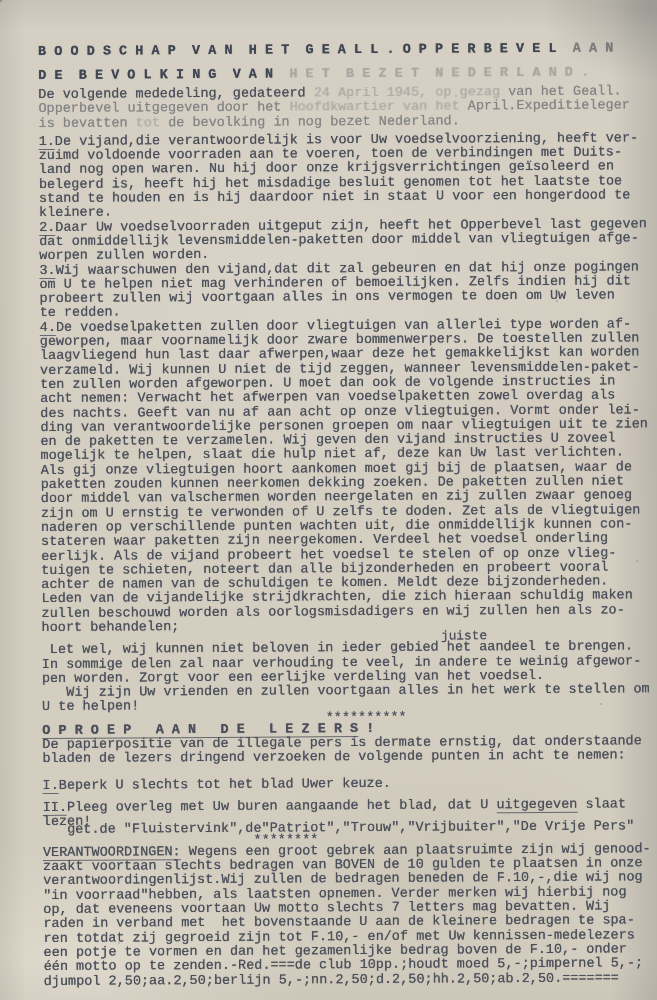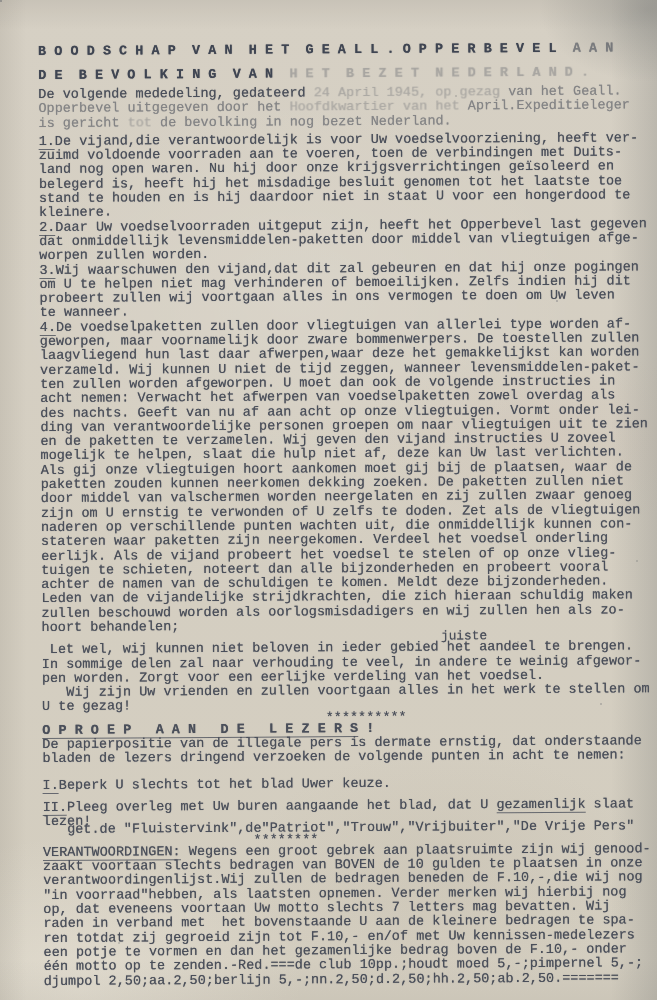--- a/index.html
+++ b/index.html
@@ -42,35 +42,35 @@
 </head>
 <body>
 
 <div class="page">
   <div class="specks"></div>
   <div class="text">
       <div class="ln title"><span>B O O D S C H A P  V A N  H E T  G E A L L . O P P E R B E V E L  </span><span class="f2">A A N</span></div>
       <div class="ln title"><span>D E  B E V O L K I N G  V A N  </span><span class="f">H E T  B E Z E T  N E D E R L A N D .</span></div>
       <div class="ln"><span>De volgende mededeling, gedateerd </span><span class="f">24 April 1945, op gezag </span><span class="f2">van het Geall.</span></div>
       <div class="ln"><span class="f2">Opperbevel uitgegeven door het </span><span class="f">Hoofdkwartier van het </span><span class="f2">April.Expeditieleger</span></div>
-      <div class="ln"><span class="f2">is gericht </span><span class="f">tot </span><span class="f2">de bevolking in nog bezet Nederland.</span></div>
+      <div class="ln"><span class="f2">is bevatten </span><span class="f">tot </span><span class="f2">de bevolking in nog bezet Nederland.</span></div>
       <div class="ln g4"></div>
       <div class="ln"><span class="u">1.</span><span>De vijand,die verantwoordelijk is voor Uw voedselvoorziening, heeft ver-</span></div>
       <div class="ln"><span>zuimd voldoende voorraden aan te voeren, toen de verbindingen met Duits-</span></div>
       <div class="ln"><span>land nog open waren. Nu hij door onze krijgsverrichtingen geïsoleerd en</span></div>
       <div class="ln"><span>belegerd is, heeft hij het misdadige besluit genomen tot het laatste toe</span></div>
       <div class="ln"><span>stand te houden en is hij daardoor niet in staat U voor een hongerdood te</span></div>
       <div class="ln"><span>kleinere.</span></div>
       <div class="ln"><span class="u">2.</span><span>Daar Uw voedselvoorraden uitgeput zijn, heeft het Opperbevel last gegeven</span></div>
       <div class="ln"><span>dat onmiddellijk levensmiddelen-paketten door middel van vliegtuigen afge-</span></div>
       <div class="ln"><span>worpen zullen worden.</span></div>
       <div class="ln"><span class="u">3.</span><span>Wij waarschuwen den vijand,dat dit zal gebeuren en dat hij onze pogingen</span></div>
       <div class="ln"><span>om U te helpen niet mag verhinderen of bemoeilijken. Zelfs indien hij dit</span></div>
       <div class="ln"><span>probeert zullen wij voortgaan alles in ons vermogen te doen om Uw leven</span></div>
-      <div class="ln"><span>te wanneer.</span></div>
+      <div class="ln"><span>te redden.</span></div>
       <div class="ln"><span class="u">4.</span><span>De voedselpaketten zullen door vliegtuigen van allerlei type worden af-</span></div>
       <div class="ln"><span>geworpen, maar voornamelijk door zware bommenwerpers. De toestellen zullen</span></div>
       <div class="ln"><span>laagvliegend hun last daar afwerpen,waar deze het gemakkelijkst kan worden</span></div>
       <div class="ln"><span>verzameld. Wij kunnen U niet de tijd zeggen, wanneer levensmiddelen-paket-</span></div>
       <div class="ln"><span>ten zullen worden afgeworpen. U moet dan ook de volgende instructies in</span></div>
       <div class="ln"><span>acht nemen: Verwacht het afwerpen van voedselpaketten zowel overdag als</span></div>
       <div class="ln"><span>des nachts. Geeft van nu af aan acht op onze vliegtuigen. Vormt onder lei-</span></div>
       <div class="ln"><span>ding van verantwoordelijke personen groepen om naar vliegtuigen uit te zien</span></div>
       <div class="ln"><span>en de paketten te verzamelen. Wij geven den vijand instructies U zoveel</span></div>
       <div class="ln"><span>mogelijk te helpen, slaat die hulp niet af, deze kan Uw last verlichten.</span></div>
@@ -84,29 +84,29 @@
       <div class="ln"><span>tuigen te schieten, noteert dan alle bijzonderheden en probeert vooral</span></div>
       <div class="ln"><span>achter de namen van de schuldigen te komen. Meldt deze bijzonderheden.</span></div>
       <div class="ln"><span>Leden van de vijandelijke strijdkrachten, die zich hieraan schuldig maken</span></div>
       <div class="ln"><span>zullen beschouwd worden als oorlogsmisdadigers en wij zullen hen als zo-</span></div>
       <div class="ln"><span>hoort behandelen;</span></div>
       <div class="ln insert"><span>                                                    juiste</span></div>
       <div class="ln"><span> Let wel, wij kunnen niet beloven in ieder gebied het aandeel te brengen.</span></div>
       <div class="ln"><span>In sommige delen zal naar verhouding te veel, in andere te weinig afgewor-</span></div>
       <div class="ln"><span>pen worden. Zorgt voor een eerlijke verdeling van het voedsel.</span></div>
       <div class="ln"><span>   Wij zijn Uw vrienden en zullen voortgaan alles in het werk te stellen om</span></div>
-      <div class="ln"><span>U te gezag!</span></div>
+      <div class="ln"><span>U te helpen!</span></div>
       <div class="ln tight"><span>                                   **********</span></div>
       <div class="ln bold"><span class="u">O P R O E P   A A N   D E   L E Z E R S</span><span> !</span></div>
       <div class="ln"><span>De papierpositie van de illegale pers is dermate ernstig, dat onderstaande</span></div>
       <div class="ln"><span>bladen de lezers dringend verzoeken de volgende punten in acht te nemen:</span></div>
       <div class="ln g12"></div>
       <div class="ln"><span class="u">I.</span><span>Beperk U slechts tot het blad Uwer keuze.</span></div>
       <div class="ln g8"></div>
-      <div class="ln"><span class="u">II.</span><span>Pleeg overleg met Uw buren aangaande het blad, dat U </span><span class="u">gezamenlijk</span><span> slaat</span></div>
+      <div class="ln"><span class="u">II.</span><span>Pleeg overleg met Uw buren aangaande het blad, dat U </span><span class="u">uitgegeven</span><span> slaat</span></div>
       <div class="ln"><span>lezen!</span></div>
       <div class="ln halfup"><span>   get.de "Fluistervink",de"Patriot","Trouw","Vrijbuiter","De Vrije Pers"</span></div>
       <div class="ln tight"><span>                          ********</span></div>
       <div class="ln"><span class="u">VERANTWOORDINGEN:</span><span> Wegens een groot gebrek aan plaatsruimte zijn wij genood-</span></div>
       <div class="ln"><span>zaakt voortaan slechts bedragen van BOVEN de 10 gulden te plaatsen in onze</span></div>
       <div class="ln"><span>verantwoordingenlijst.Wij zullen de bedragen beneden de F.10,-,die wij nog</span></div>
       <div class="ln"><span>"in voorraad"hebben, als laatsten opnemen. Verder merken wij hierbij nog</span></div>
       <div class="ln"><span>op, dat eveneens voortaan Uw motto slechts 7 letters mag bevatten. Wij</span></div>
       <div class="ln"><span>raden in verband met  het bovenstaande U aan de kleinere bedragen te spa-</span></div>
       <div class="ln"><span>ren totdat zij gegroeid zijn tot F.10,- en/of met Uw kennissen-medelezers</span></div>

